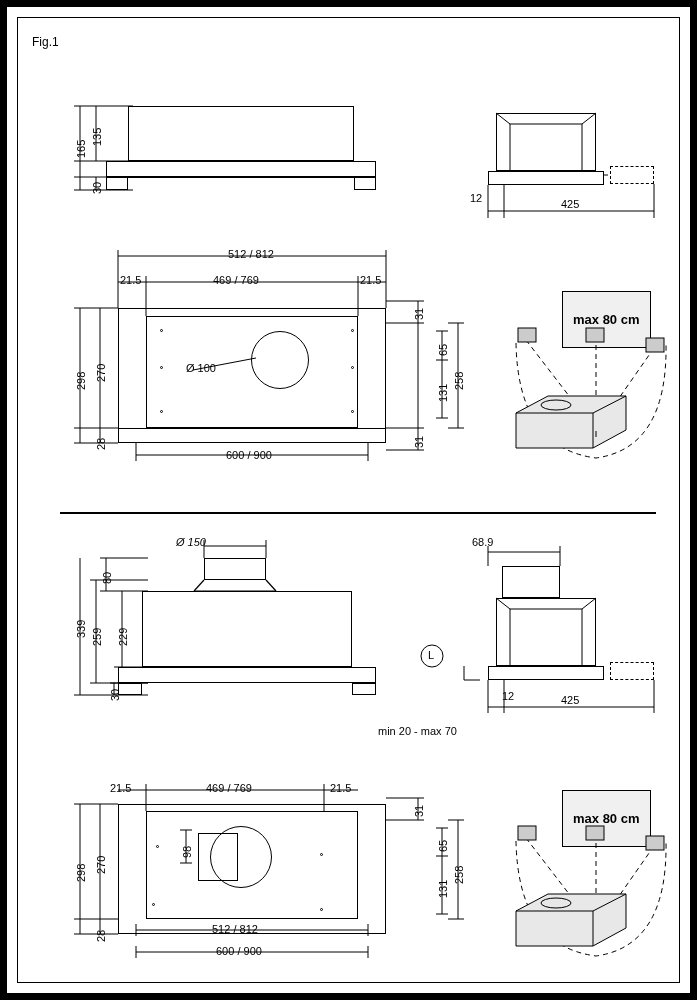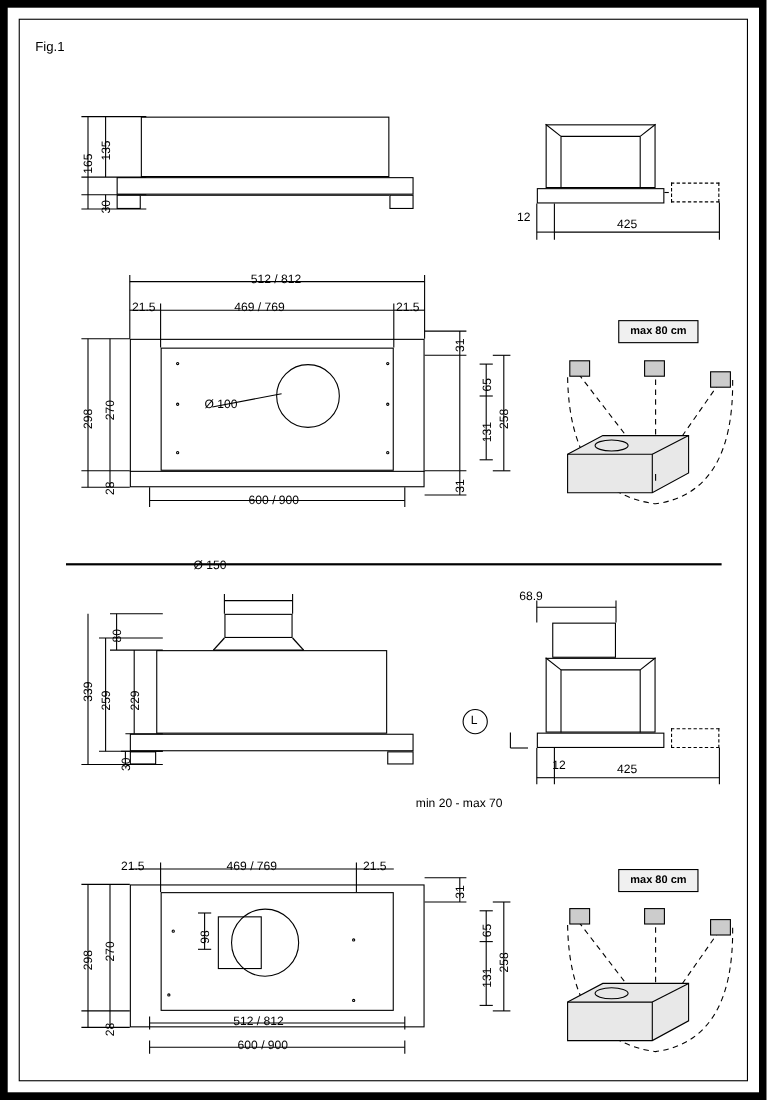--- a/index.html
+++ b/index.html
@@ -11,21 +11,21 @@
   .lbl{position:absolute;font-size:11px;color:#000;white-space:nowrap;line-height:1;}
   .lbl.v{transform:rotate(-90deg);transform-origin:left top;}
   .ln{position:absolute;background:#000;}
   .hl{height:1px;}
   .box{position:absolute;border:1.4px solid #000;box-sizing:border-box;}
   .boxthin{position:absolute;border:1px solid #000;box-sizing:border-box;}
   .circ{position:absolute;border:1.4px solid #000;border-radius:50%;box-sizing:border-box;background:#fff;}
   .dot{position:absolute;width:3px;height:3px;border:1px solid #000;border-radius:50%;box-sizing:border-box;}
   .dashbox{position:absolute;border:1px dashed #000;box-sizing:border-box;}
   .tag{position:absolute;background:#f0f0f0;border:1.5px solid #000;
-       font-size:10px;font-weight:bold;padding:4px 10px;}
+       font-size:13px;font-weight:bold;padding:20px 10px;}
   svg{position:absolute;left:0;top:0;overflow:visible;}
   .sep{position:absolute;height:1.5px;background:#000;}
 </style>
 </head>
 <body>
 
 <div id="page">
   <div id="inner">
 
     <div class="lbl" style="left:14px;top:18px;font-size:12px;">Fig.1</div>
@@ -195,21 +195,21 @@
         <line x1="56" y1="677" x2="130" y2="677"></line>
         <line x1="78" y1="562" x2="78" y2="665"></line>
         <line x1="72" y1="562" x2="130" y2="562"></line>
         <line x1="72" y1="665" x2="130" y2="665"></line>
         <line x1="104" y1="573" x2="104" y2="649"></line>
         <line x1="96" y1="649" x2="130" y2="649"></line>
         <line x1="92" y1="665" x2="130" y2="665"></line>
         <line x1="96" y1="665" x2="96" y2="677"></line>
       </g>
     </svg>
-    <div class="lbl" style="left:158px;top:491px;">Ø 150</div>
+    <div class="lbl" style="left:158px;top:519px;font-style:italic;">Ø 150</div>
     <div class="lbl v" style="left:84px;top:566px;">80</div>
     <div class="lbl v" style="left:58px;top:620px;">339</div>
     <div class="lbl v" style="left:74px;top:628px;">259</div>
     <div class="lbl v" style="left:100px;top:628px;">229</div>
     <div class="lbl v" style="left:92px;top:683px;">30</div>
 
     <div class="box" style="left:484px;top:548px;width:58px;height:32px;"></div>
     <div class="box" style="left:478px;top:580px;width:100px;height:68px;"></div>
     <svg width="697" height="1000">
       <g stroke="#000" stroke-width="1" fill="none">

